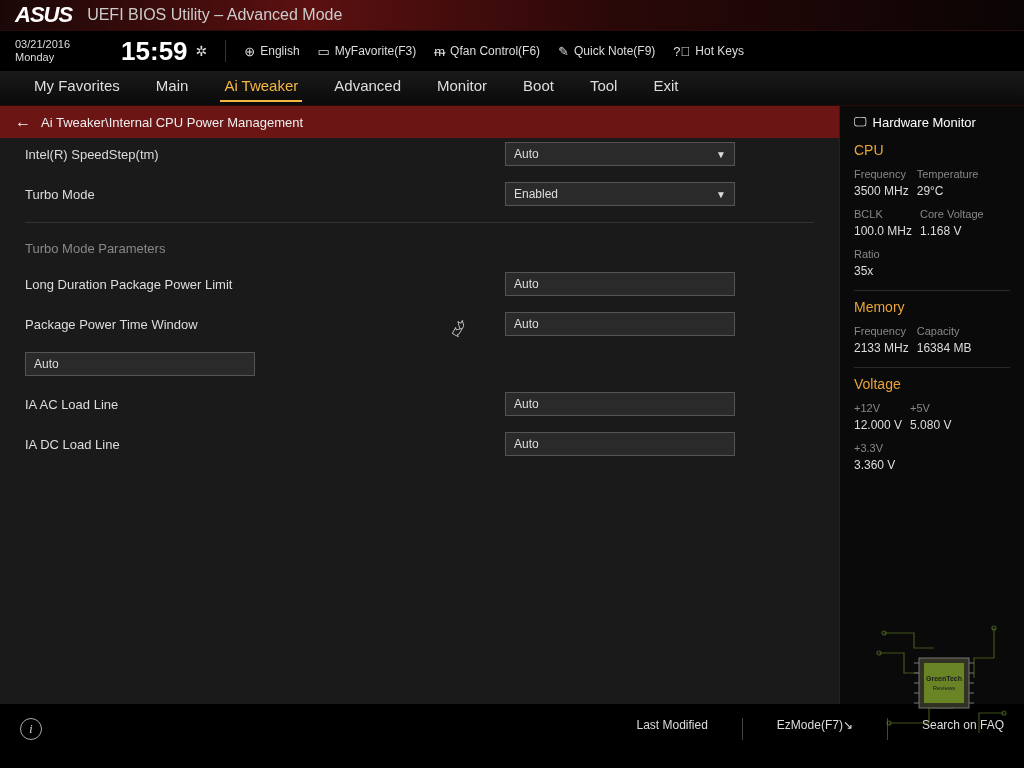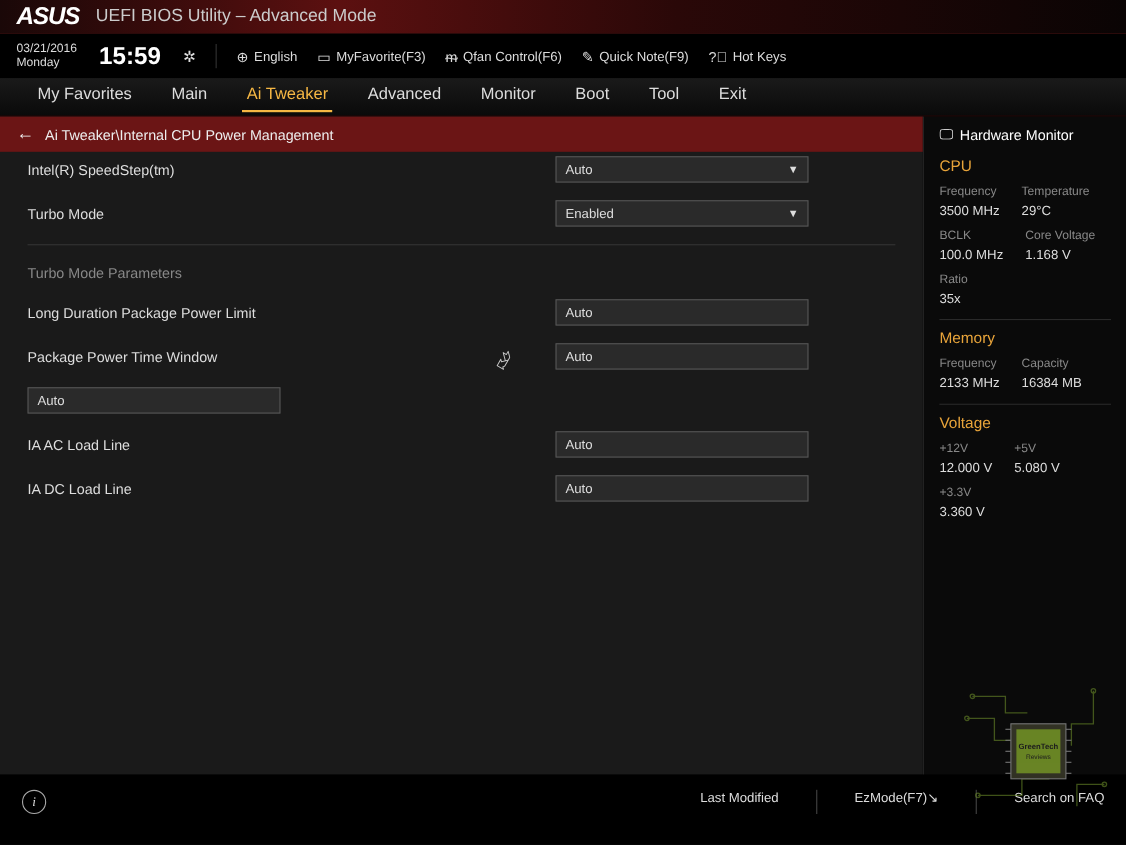--- a/index.html
+++ b/index.html
@@ -1,23 +1,23 @@
 <!DOCTYPE html>
 <html><head>
 <meta charset="utf-8">
 <style>
 * { margin:0; padding:0; box-sizing:border-box; font-family:Arial,sans-serif; }
 body { width:1024px; height:768px; background:#000; color:#ccc; overflow:hidden; position:relative; }
 .header { height:31px; background:linear-gradient(90deg,#1a0808 0%,#3a0b0b 15%,#5c1010 30%,#2a0808 60%,#0a0404 100%); display:flex; align-items:center; padding:0 15px; gap:15px; border-bottom:1px solid #2a0a0a; }
 .logo { font-size:22px; font-weight:bold; font-style:italic; color:#fff; letter-spacing:-1px; }
 .title { font-size:16px; color:#ccc; }
 .topbar { height:40px; background:#000; display:flex; align-items:center; padding:0 15px; gap:18px; font-size:12px; color:#ddd; }
-.clock-block { display:flex; align-items:center; gap:20px; }
+.clock-block { display:flex; align-items:center; gap:8px; }
 .date-stack { font-size:11px; line-height:1.2; }
-.clock { font-size:22px; font-weight:bold; color:#fff; }
+.clock { font-size:26px; font-weight:bold; color:#fff;margin-left:43px; }
 .gear-small { font-size:14px; }
 .vsep { width:1px; height:22px; background:#333; }
 .top-link { display:flex; align-items:center; gap:5px; cursor:pointer; }
 .top-icon { font-size:13px; }
 .tabs { height:35px; background:linear-gradient(#1a1a1a,#0a0a0a); display:flex; align-items:flex-start; padding:0 10px 0 30px; gap:28px; border-bottom:1px solid #2a0a0a; }
 .tab { font-size:15px; color:#ddd; cursor:pointer; padding:6px 4px; }
 .tab.active { color:#f5b744; border-bottom:2px solid #f5b744; }
 .main-area { display:flex; height:calc(768px - 45px - 40px - 35px - 30px - 20px); }
 .content { flex:1; background:#1a1a1a; display:flex; flex-direction:column; }
 .breadcrumb-bar { height:32px; background:#6b1515; display:flex; align-items:center; padding:0 15px; gap:10px; color:#eee; font-size:13px; }
@@ -26,21 +26,21 @@
 .setting-row { display:flex; align-items:center; margin-bottom:16px; }
 .setting-label { width:480px; font-size:13px; color:#ddd; }
 .dropdown { width:230px; height:24px; background:#2a2a2a; border:1px solid #555; display:flex; align-items:center; justify-content:space-between; padding:0 8px; font-size:12px; color:#ddd; cursor:pointer; }
 .input-field { width:230px; height:24px; background:#2a2a2a; border:1px solid #555; padding:0 8px; font-size:12px; color:#ddd; display:flex; align-items:center; }
 .section-header { font-size:13px; color:#888; margin:18px 0 16px; }
 .caret { font-size:10px; }
 .sidebar { width:185px; background:#0a0a0a; border-left:1px solid #222; padding:8px 14px; font-size:12px; }
 .hw-title { display:flex; align-items:center; gap:6px; color:#fff; font-size:13px; margin-bottom:12px; }
 .hw-section { margin-bottom:12px; }
 .hw-section-title { color:#e8a43a; font-size:14px; margin-bottom:10px; }
-.hw-grid { display:flex; gap:20px; margin-bottom:10px; }
+.hw-grid { display:flex; gap:8px; margin-bottom:10px; }
 .hw-item { display:flex; flex-direction:column; gap:4px; }
 .hw-label { color:#888; font-size:11px; }
 .hw-value { color:#ddd; font-size:12px; }
 .hw-divider { height:1px; background:#2a2a2a; margin:8px 0; }
 .footer-black { height:50px; background:#000; display:flex; align-items:center; justify-content:space-between; padding:0 20px; font-size:12px; color:#ddd; }
 .info-icon { width:22px; height:22px; border:1px solid #aaa; border-radius:50%; display:flex; align-items:center; justify-content:center; font-size:12px; font-style:italic; font-family:serif; }
 .footer-links { display:flex; align-items:flex-start; gap:34px; }
 .footer-links .vsep { background:#444; }
 .cursor-arrow { position:absolute; left:450px; top:318px; font-size:20px; color:#ccc; pointer-events:none; transform:rotate(-15deg); }
 .chip-deco { position:absolute; right:10px; bottom:15px; width:140px; height:140px; opacity:0.85; pointer-events:none; }

